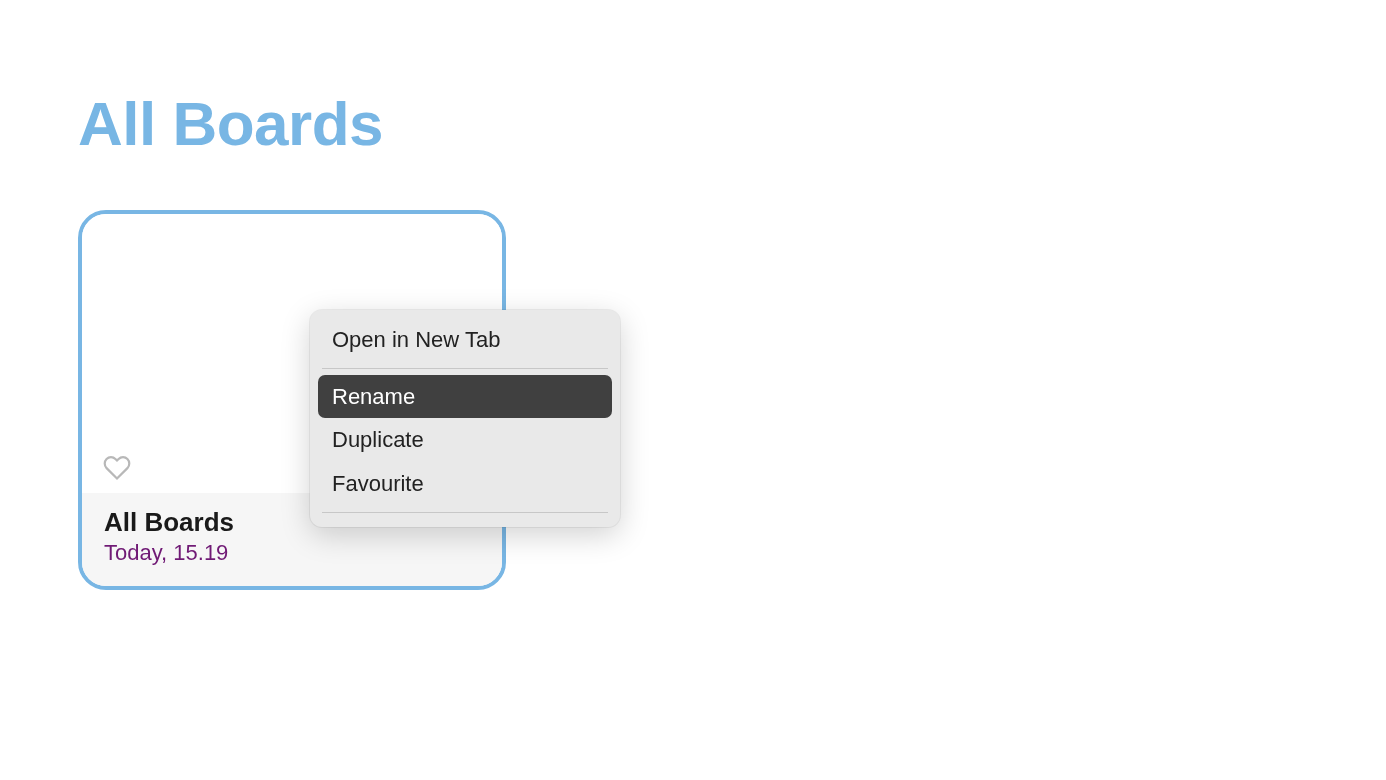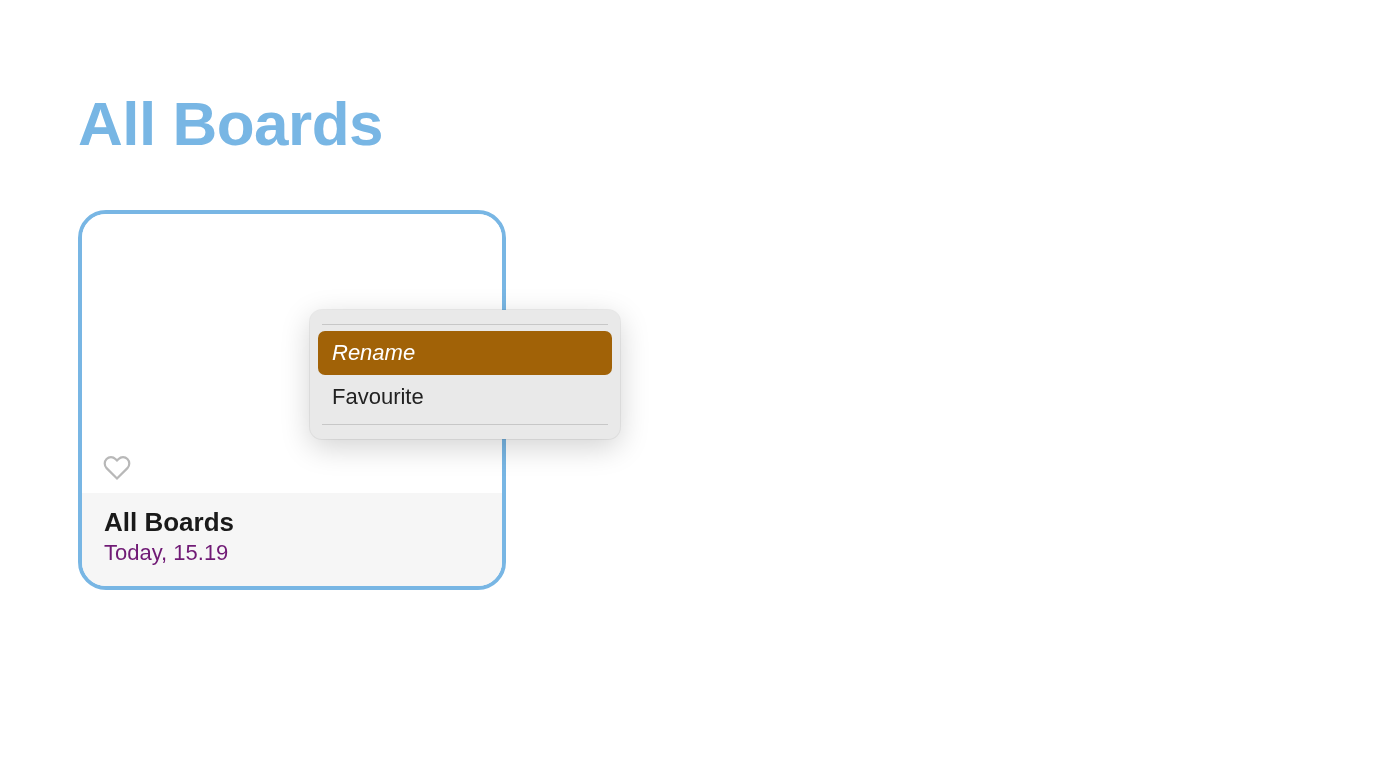--- a/index.html
+++ b/index.html
@@ -81,23 +81,22 @@
     font-size: 22px;
     color: #222;
   }
   .menu-item {
     padding: 7px 14px;
     border-radius: 7px;
     cursor: default;
     line-height: 1.35;
   }
   .menu-item.highlighted {
-    background: #a16207;
+    background: #404040;
     color: #ffffff;
-    font-style: italic;
   }
   .menu-divider {
     height: 1px;
     background: #c7c7c7;
     margin: 6px 4px;
   }
 </style>
 </head>
 <body>
 
@@ -111,17 +110,19 @@
       </svg>
     </span>
   </div>
   <div class="board-info">
     <div class="board-name">All Boards</div>
     <div class="board-date">Today, 15.19</div>
   </div>
 </div>
 
 <div class="context-menu">
+  <div class="menu-item">Open in New Tab</div>
   <div class="menu-divider"></div>
   <div class="menu-item highlighted">Rename</div>
+  <div class="menu-item">Duplicate</div>
   <div class="menu-item">Favourite</div>
   <div class="menu-divider"></div>
 </div>
 
 </body></html>

